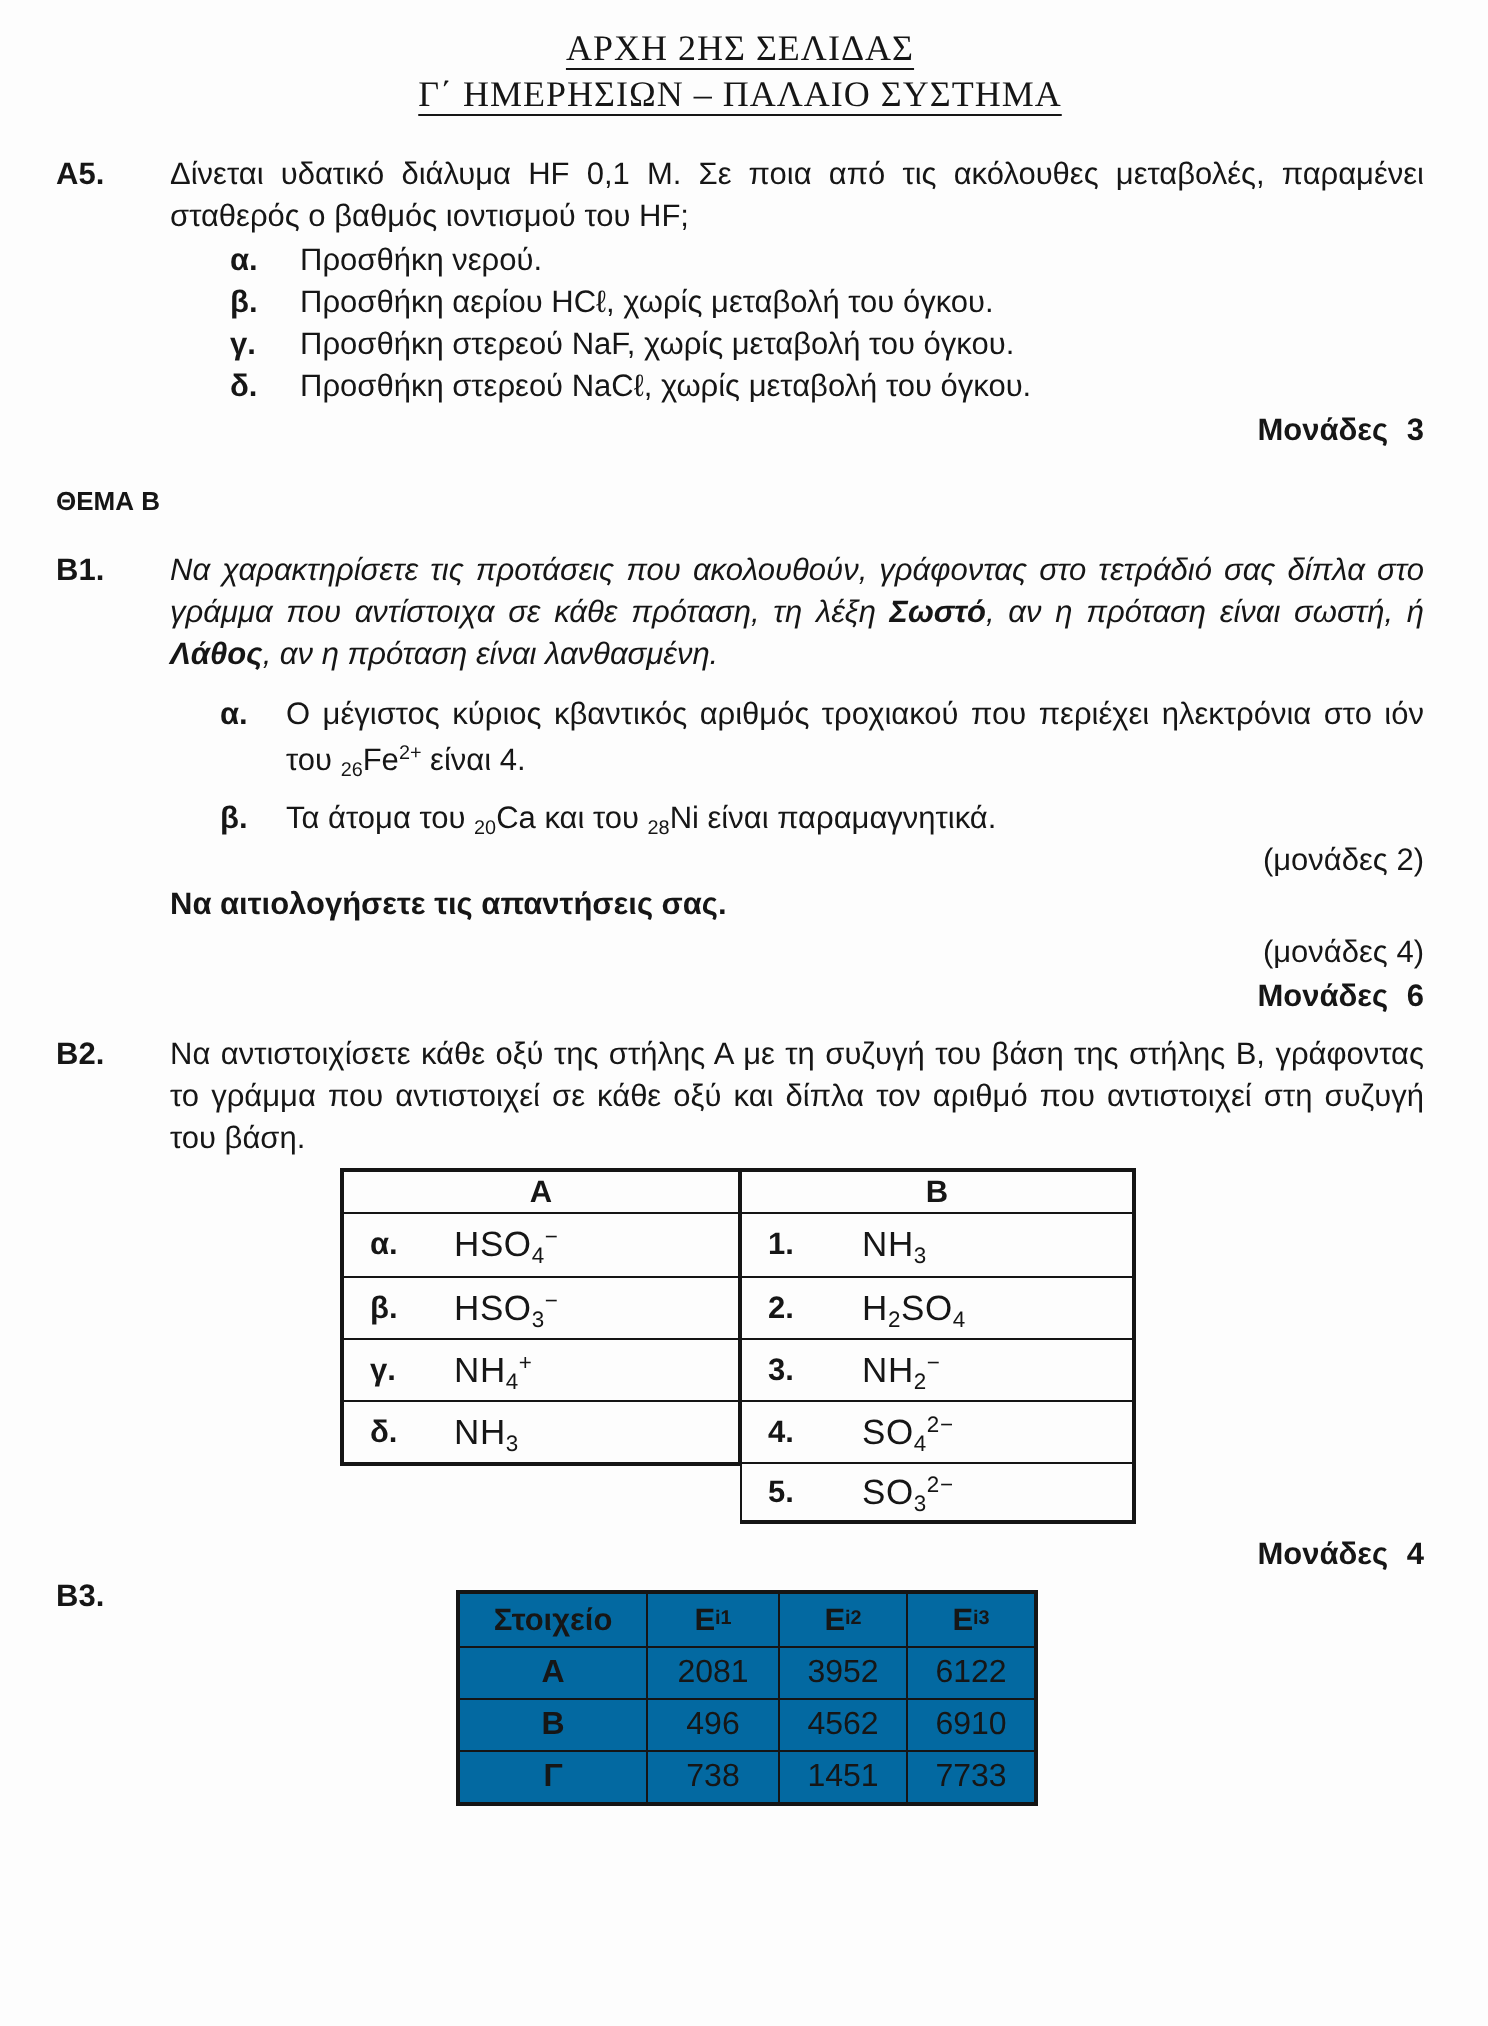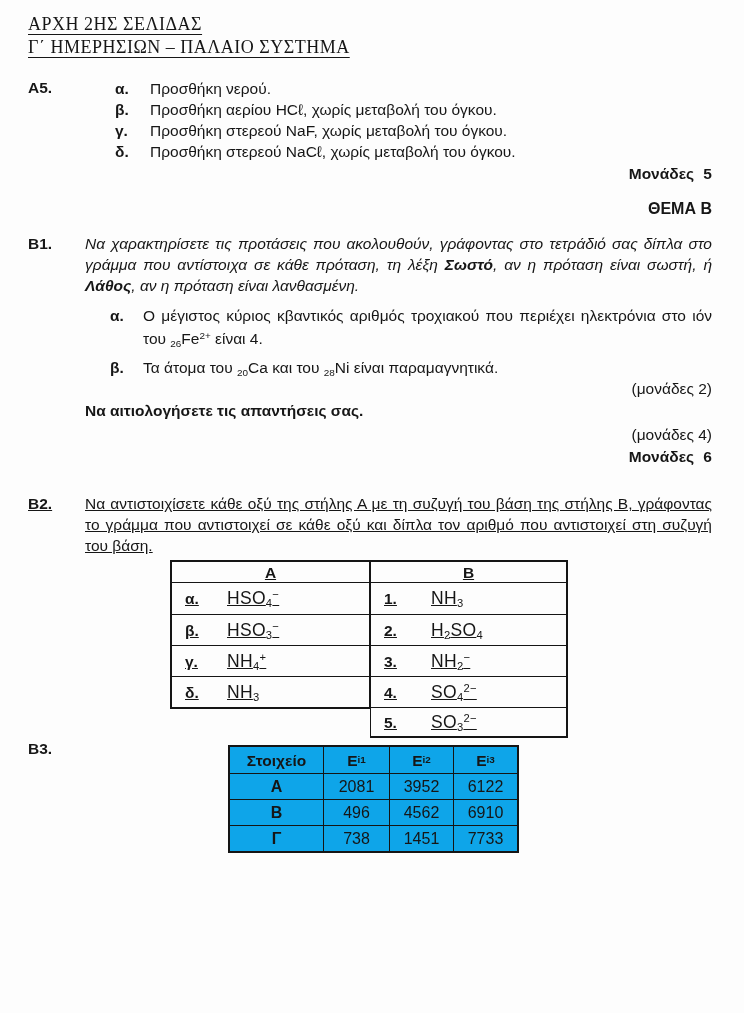--- a/index.html
+++ b/index.html
@@ -9,112 +9,113 @@
     box-sizing:border-box;
     padding:13px 32px 0 28px;
     background:#fdfdfd;
     color:#161616;
     font-family:"Liberation Sans","DejaVu Sans",sans-serif;
     font-size:15.5px;
     line-height:21px;
     overflow:hidden;
   }
   
-  .doc-header { font-family:"Liberation Serif","DejaVu Serif",serif; font-size:18px; line-height:23px; letter-spacing:.5px; }
+  .doc-header { text-align:center; font-family:"Liberation Serif","DejaVu Serif",serif; font-size:18px; line-height:23px; letter-spacing:.5px; }
   .doc-title { text-decoration:underline; text-underline-offset:4px; }
 
   
   .q { display:flex;justify-content:center; }
   .qlabel { flex:none; width:57px; font-weight:bold; }
   .qbody { flex:1; min-width:0; }
   .just { text-align:justify; margin:0; }
 
   
   .a5 { margin-top:18px; }
   .options { margin-top:1px; }
   .opt { display:flex; }
   .optletter { flex:none; margin-left:30px; width:35px; font-weight:bold; }
   .a5 .note { margin-top:8px; }
   .points { text-align:right; font-weight:bold; word-spacing:5px; margin:1px 0 0 0; }
   .subpoints { text-align:right; margin:0; line-height:20px; }
 
   
-  .theme { margin:14px 0 0 0; font-size:16px; font-weight:bold;text-align:right; }
+  .theme { margin:14px 0 0 0; font-size:13px; font-weight:bold; }
 
   
   .b1 { margin-top:14px; }
   .b1 .intro { font-style:italic; }
   .bi { font-weight:bold; }
   .stmt { display:flex; line-height:23px; }
   .stmt-a { margin-top:8px; }
   .stmt-b { margin-top:6px; }
   .stmtletter { flex:none; margin-left:25px; width:33px; font-weight:bold; }
   .stmttext { flex:1; text-align:justify; }
   .sub { font-size:64%; vertical-align:-0.3em; line-height:0; }
   .sup { font-size:64%; vertical-align:0.55em; line-height:0; }
   .bold-instruction { font-weight:bold; margin:1px 0 0 0; line-height:21px; }
   .b1 .gap { height:4px; }
 
   
-  .b2 { margin-top:26px;text-decoration:underline; }
+  .b2 { margin-top:8px; }
   .match-wrap { display:flex; align-items:flex-start; margin:4px 0 0 85px; }
   .match-col { box-sizing:border-box; background:#fdfdfd; }
   .match-left  { width:200px; border:2px solid #151515; border-right:1px solid #151515; }
   .match-right { width:198px; border:2px solid #151515; border-left:1px solid #151515; }
   .match-head { height:20px; display:flex; align-items:center; justify-content:center; font-weight:bold; border-bottom:1px solid #151515; }
   .match-cell { height:31px; display:flex; align-items:center; box-sizing:border-box; padding-left:13px; }
   .match-cell + .match-cell { border-top:1px solid #151515; }
   .match-right .match-cell:last-child { height:29px; }
   .mkey { flex:none; width:42px; font-weight:bold; }
   .match-right .mkey { width:47px; }
   .mformula { font-size:17.5px; letter-spacing:.3px; }
   .b2 .points { margin-top:5px; }
 
   
   .b3 { }
   .ion-wrap { margin:7px 0 0 143px; }
-  .ion-table { display:grid; grid-template-columns:93px 66px 64px 64px; width:max-content; border:2px solid #151515; background:#0ea5e9; }
+  .ion-table { display:grid; grid-template-columns:93px 66px 64px 64px; width:max-content; border:2px solid #151515; background:#0369a1; }
   .ion-cell { box-sizing:border-box; height:26px; display:flex; align-items:center; justify-content:center; font-size:16px; border-top:1px solid #151515; border-left:1px solid #151515; }
   .ion-cell.r0 { border-top:none; }
   .ion-cell.c0 { border-left:none; }
   .ion-head { font-weight:bold; font-size:15.5px; }
   .ion-el { font-weight:bold; }
 </style>
 </head>
 <body>
 
 <div class="page">
 
   <div class="doc-header">
     <div class="doc-title">ΑΡΧΗ 2ΗΣ ΣΕΛΙΔΑΣ</div>
     <div class="doc-title">Γ΄ ΗΜΕΡΗΣΙΩΝ – ΠΑΛΑΙΟ ΣΥΣΤΗΜΑ</div>
   </div>
 
   <section class="q a5">
     <div class="qlabel">Α5.</div>
     <div class="qbody">
+      <p class="just">Δίνεται υδατικό διάλυμα HF 0,1 M. Σε ποια από τις ακόλουθες μεταβολές, παραμένει σταθερός ο βαθμός ιοντισμού του HF;</p>
       <div class="options">
         <div class="opt">
           <span class="optletter">α.</span>
           <span class="opttext">Προσθήκη νερού.</span>
         </div>
         <div class="opt">
           <span class="optletter">β.</span>
           <span class="opttext">Προσθήκη αερίου HCℓ, χωρίς μεταβολή του όγκου.</span>
         </div>
         <div class="opt">
           <span class="optletter">γ.</span>
           <span class="opttext">Προσθήκη στερεού NaF, χωρίς μεταβολή του όγκου.</span>
         </div>
         <div class="opt">
           <span class="optletter">δ.</span>
           <span class="opttext">Προσθήκη στερεού NaCℓ, χωρίς μεταβολή του όγκου.</span>
         </div>
       </div>
-      <div class="points">Μονάδες 5</div>
+      <div class="points">Μονάδες 3</div>
     </div>
   </section>
 
   <h2 class="theme">ΘΕΜΑ Β</h2>
 
   <section class="q b1">
     <div class="qlabel">Β1.</div>
     <div class="qbody">
       <p class="just intro"><span>Να χαρακτηρίσετε τις προτάσεις που ακολουθούν, γράφοντας στο τετράδιό σας δίπλα στο γράμμα που αντίστοιχα σε κάθε πρόταση, τη λέξη </span><span class="bi">Σωστό</span><span>, αν η πρόταση είναι σωστή, ή </span><span class="bi">Λάθος</span><span>, αν η πρόταση είναι λανθασμένη.</span></p>
 
@@ -179,20 +180,21 @@
               <span class="mkey">4.</span>
               <span class="mformula"><span>SO</span><span class="sub">4</span><span class="sup">2−</span></span>
             </div>
           <div class="match-cell">
               <span class="mkey">5.</span>
               <span class="mformula"><span>SO</span><span class="sub">3</span><span class="sup">2−</span></span>
             </div>
         </div>
       </div>
 
+      <div class="points">Μονάδες 4</div>
     </div>
   </section>
 
   <section class="q b3">
     <div class="qlabel">Β3.</div>
     <div class="qbody">
 
       <div class="ion-wrap">
         <div class="ion-table">
           <div class="ion-cell ion-head r0 c0">Στοιχείο</div>

